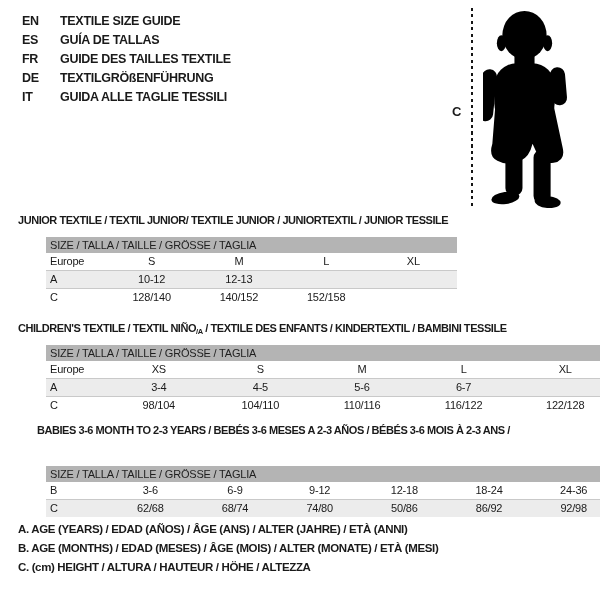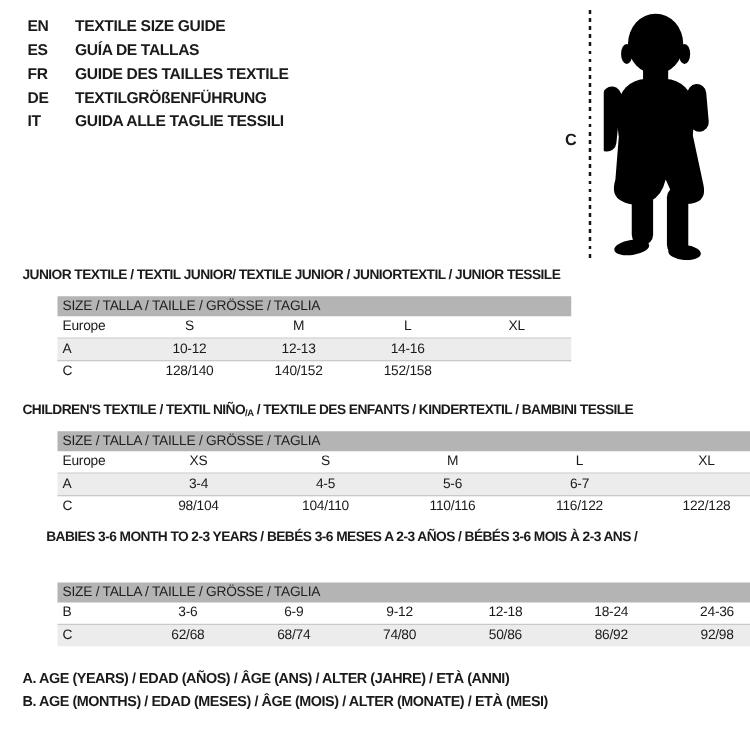--- a/index.html
+++ b/index.html
@@ -38,21 +38,21 @@
   .trow{display:grid;height:17px;line-height:17px;align-items:center;}
   .tbl-junior .trow{grid-template-columns:62px repeat(4,1fr);}
   .tbl-children .trow{grid-template-columns:62px repeat(5,1fr);}
   .tbl-babies .trow{grid-template-columns:62px repeat(6,1fr);}
   .trow.bordered{border-bottom:1px solid #c9c9c9;}
   .trow.stripe{background:#ececec;}
   .cell-label{text-align:left;padding-left:4px;}
   .cell-val{text-align:center;}
 
   
-  .footnotes{left:18px;top:534px;font-weight:bold;font-size:11.5px;
+  .footnotes{left:18px;top:520px;font-weight:bold;font-size:11.5px;
     letter-spacing:-0.35px;line-height:19px;}
 </style>
 </head>
 <body>
 
 <div>
 
   <div class="abs lang-list">
     <div class="lang-row">
       <span class="lang-code">EN</span>
@@ -103,21 +103,20 @@
       <span class="cell-label">Europe</span>
       <span class="cell-val">S</span>
       <span class="cell-val">M</span>
       <span class="cell-val">L</span>
       <span class="cell-val">XL</span>
     </div>
     <div class="trow bordered stripe">
       <span class="cell-label">A</span>
       <span class="cell-val">10-12</span>
       <span class="cell-val">12-13</span>
-      <span class="cell-val">14-16</span>
     </div>
     <div class="trow">
       <span class="cell-label">C</span>
       <span class="cell-val">128/140</span>
       <span class="cell-val">140/152</span>
       <span class="cell-val">152/158</span>
     </div>
   </div>
 
   <div class="abs tbl-title title-children">
@@ -171,15 +170,16 @@
       <span class="cell-val">74/80</span>
       <span class="cell-val">50/86</span>
       <span class="cell-val">86/92</span>
       <span class="cell-val">92/98</span>
     </div>
   </div>
 
   <div class="abs footnotes">
     <div>A. AGE (YEARS) / EDAD (AÑOS) / ÂGE (ANS) / ALTER (JAHRE) / ETÀ (ANNI)</div>
     <div>B. AGE (MONTHS) / EDAD (MESES) / ÂGE (MOIS) / ALTER (MONATE) / ETÀ (MESI)</div>
+    <div>C. (cm) HEIGHT / ALTURA / HAUTEUR / HÖHE / ALTEZZA</div>
   </div>
 
 </div>
 
 </body></html>

